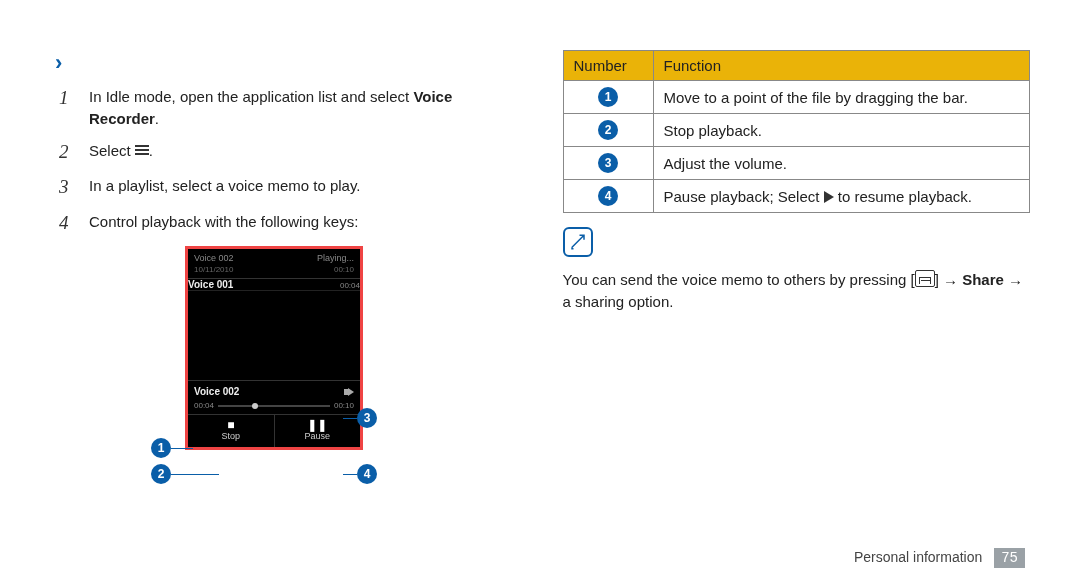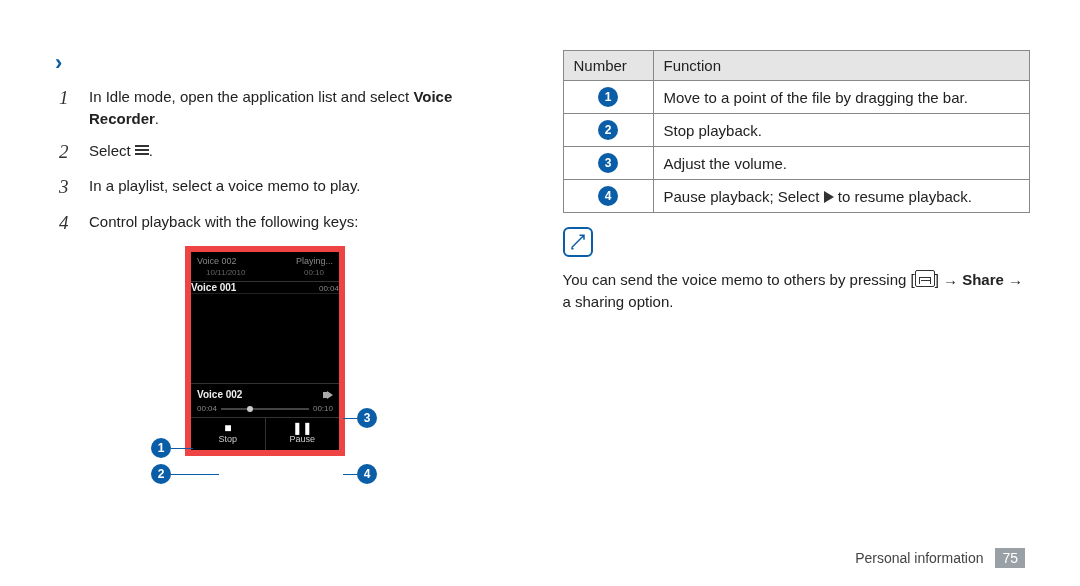--- a/index.html
+++ b/index.html
@@ -68,35 +68,35 @@
     box-shadow: 0 4px 0 #333, 0 8px 0 #333;
   }
 
   
   .phone-wrap {
     position: relative;
     margin: 10px 0 0 130px;
     width: 200px;
   }
   .phone {
-    width: 160px;
+    width: 178px;
     background: #000;
-    border: 6px solid #ef4444;
+    border: 3px solid #ef4444;
     color: #ddd;
     font-size: 10px;
   }
   .ph-header {
     padding: 4px 6px 2px;
     display: flex;
     justify-content: space-between;
     color: #888;
     font-size: 9px;
   }
   .ph-sub {
-    padding: 0 15px 4px;
+    padding: 0 6px 4px;
     display: flex;
     justify-content: space-between;
     color: #666;
     font-size: 8px;
   }
   .ph-item {
     padding: 0;
     border-top: 1px solid #333;
     display: flex;
     justify-content: space-between;
@@ -193,21 +193,21 @@
     width: 100%;
     border-collapse: collapse;
     font-size: 15px;
   }
   th, td {
     border: 1px solid #888;
     padding: 6px 10px;
     text-align: left;
     vertical-align: middle;
   }
-  th { background:#e5e5e5; font-weight:400; }
+  th { background:#eab308; font-weight:400; }
   td.num { text-align:center; width:90px; }
   .play-tri {
     display:inline-block;
     width:0;height:0;
     border-left:10px solid #333;
     border-top:6px solid transparent;
     border-bottom:6px solid transparent;
     vertical-align:-1px;
   }
 
@@ -253,20 +253,21 @@
     font-size:14px;
     color:#333;
   }
   .footer .sec { color:#444; margin-right:8px;}
   .footer .pg {
     display:inline-block;
     background:#9aa1a6;
     color:#fff;
     padding:2px 7px;
     font-style:normal;
+    font-family:Liberation Mono, monospace;
   }
 </style>
 </head>
 <body>
 
 <div class="page">
   <div class="col">
     <div class="heading">
       <span class="chevron">›</span>
     </div>

